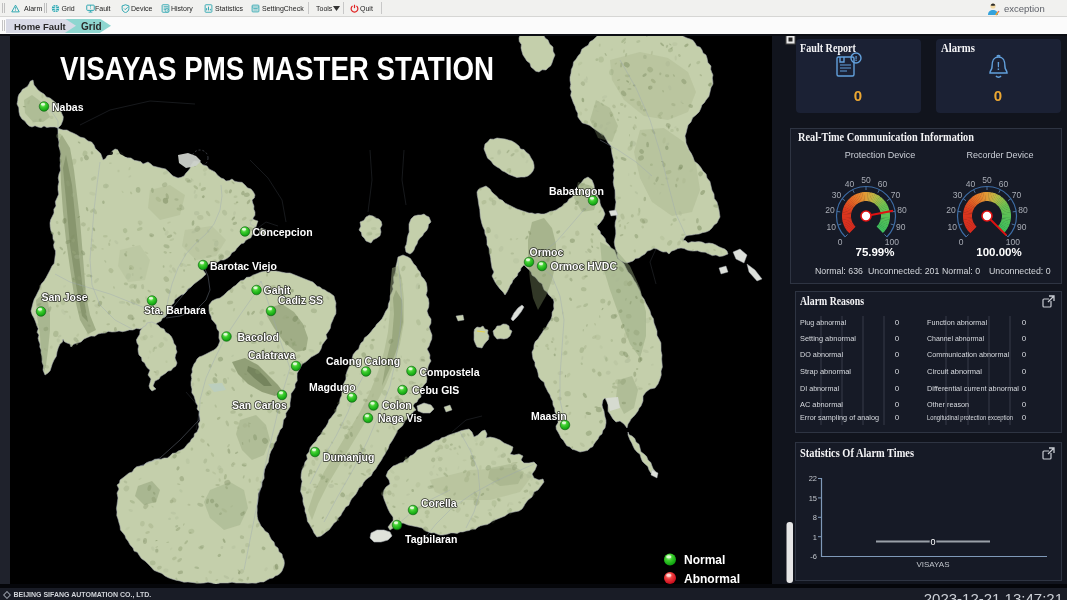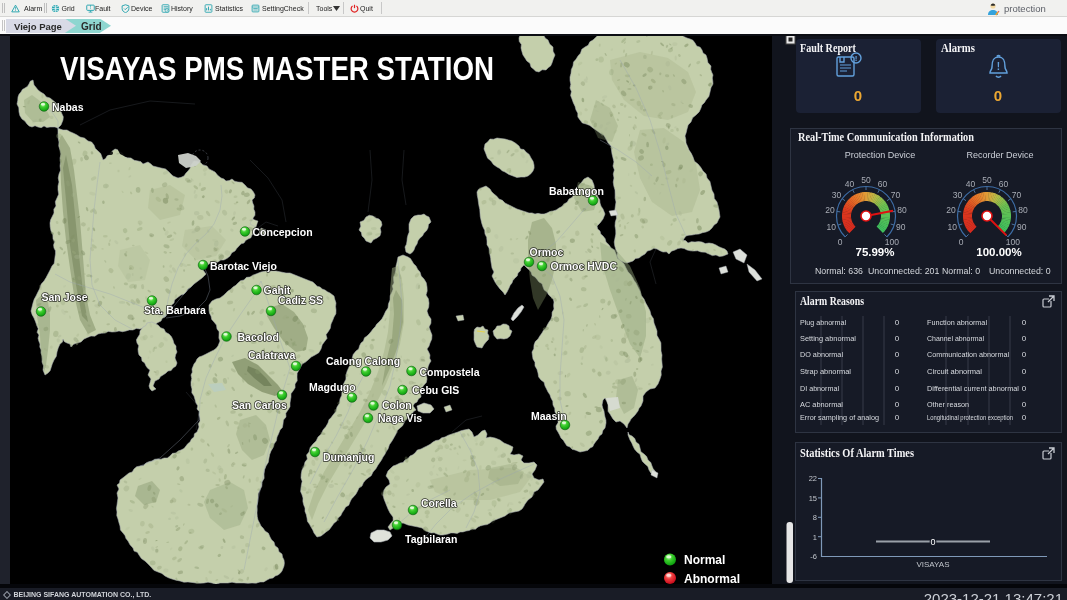--- a/index.html
+++ b/index.html
@@ -1581,29 +1581,29 @@
     </svg>
     <span style="position:absolute;left:360px;top:5px;font-size:7px;color:#1c1c1c">Quit</span>
     <div style="position:absolute;left:380.5px;top:2px;width:1px;height:12px;background:#c8c8c8"></div>
     <svg style="position:absolute;left:986px;top:1.5px" width="14" height="14" viewBox="0 0 14 14">
       <circle cx="7" cy="4" r="2.6" fill="#f4d9a0"></circle>
       <path d="M4.6,3.2 a2.6,2.6 0 0 1 4.8,0 c-1.6,0.8 -3.6,0.8 -4.8,0 Z" fill="#2a2a2a"></path>
       <path d="M2,13 c0,-3.4 2.2,-5 5,-5 c2.8,0 5,1.6 5,5 Z" fill="#35a3dc"></path>
       <path d="M9.2,12.6 l2.4,-3 l1.2,0.9 l-2.4,3 Z" fill="#f0a030"></path>
       <path d="M11.6,9.6 l0.7,-0.9 l1.2,0.9 l-0.7,0.9 Z" fill="#e06060"></path>
     </svg>
-    <span style="position:absolute;left:1004px;top:3px;font-size:9.5px;color:#5d6068">protection</span>
+    <span style="position:absolute;left:1004px;top:3px;font-size:9.5px;color:#5d6068">exception</span>
   </div>
 <div style="position:absolute;left:0;top:17px;width:1067px;height:17px;background:#fbfbfb">
     <div style="position:absolute;left:1.5px;top:3px;width:1px;height:11px;background:#c4c4c4"></div>
     <div style="position:absolute;left:3.5px;top:3px;width:1px;height:11px;background:#c4c4c4"></div>
     <div style="position:absolute;left:64px;top:1.5px;width:47px;height:14.5px;background:#8ed6d0;clip-path:polygon(0 0,76% 0,100% 50%,76% 100%,0 100%)"></div>
     <span style="position:absolute;left:81px;top:3.5px;font-size:10px;color:#2a2a2a;font-weight:bold">Grid</span>
     <div style="position:absolute;left:6px;top:1.5px;width:70px;height:14.5px;background:#d8dae6;clip-path:polygon(0 0,84% 0,100% 50%,84% 100%,0 100%)"></div>
-    <span style="position:absolute;left:14px;top:4px;font-size:9.5px;color:#2a2a2a;font-weight:bold">Viejo Page</span>
+    <span style="position:absolute;left:14px;top:4px;font-size:9.5px;color:#2a2a2a;font-weight:bold">Home Fault</span>
   </div>
 <div style="position:absolute;left:0;top:584px;width:1067px;height:16px;background:#05060a">
     <div style="position:absolute;left:0;top:4px;width:1067px;height:12px;background:#191c26"></div>
     <svg style="position:absolute;left:3px;top:6.5px" width="8" height="8">
       <rect x="1.6" y="1.6" width="4.8" height="4.8" fill="none" stroke="#9aa0ab" stroke-width="1" transform="rotate(45 4 4)"></rect>
     </svg>
     <span style="position:absolute;left:13.5px;top:6.5px;font-size:7px;color:#d0d3d8;font-weight:bold">BEIJING SIFANG AUTOMATION CO., LTD.</span>
     <span style="position:absolute;right:4px;top:5.5px;font-size:15px;color:#ccd0d6">2023-12-21 13:47:21</span>
   </div>
 </body></html>

